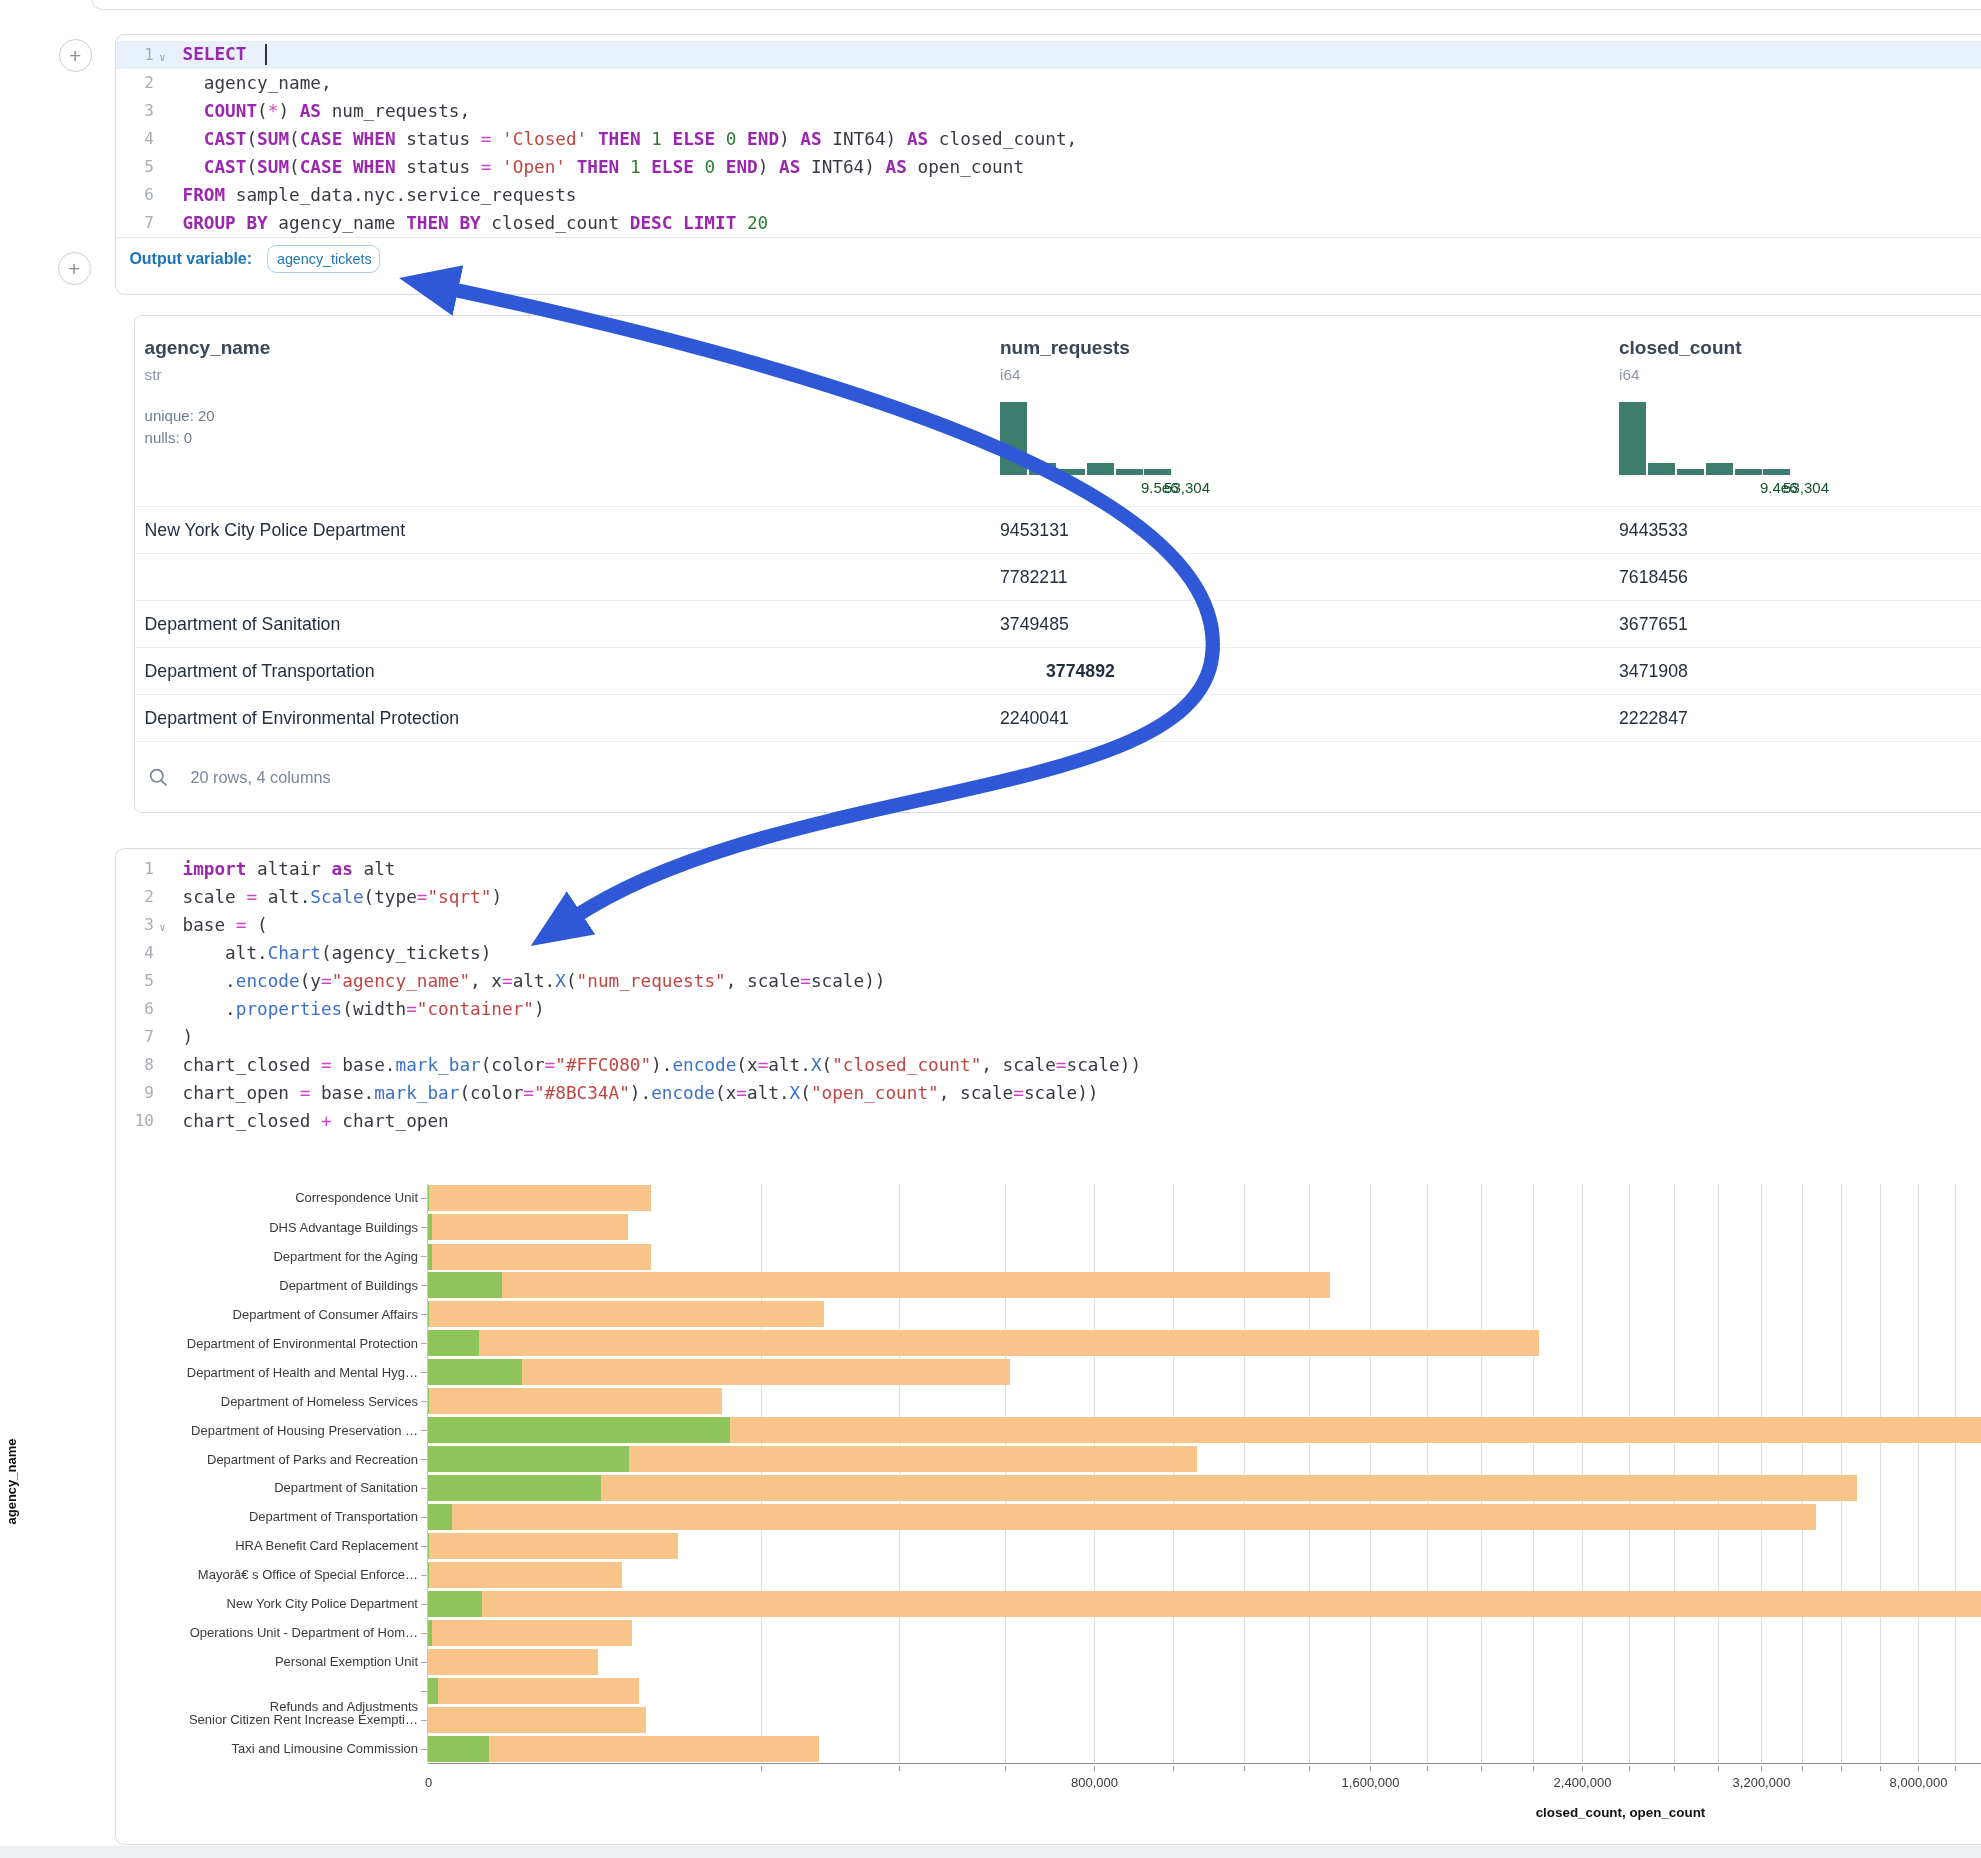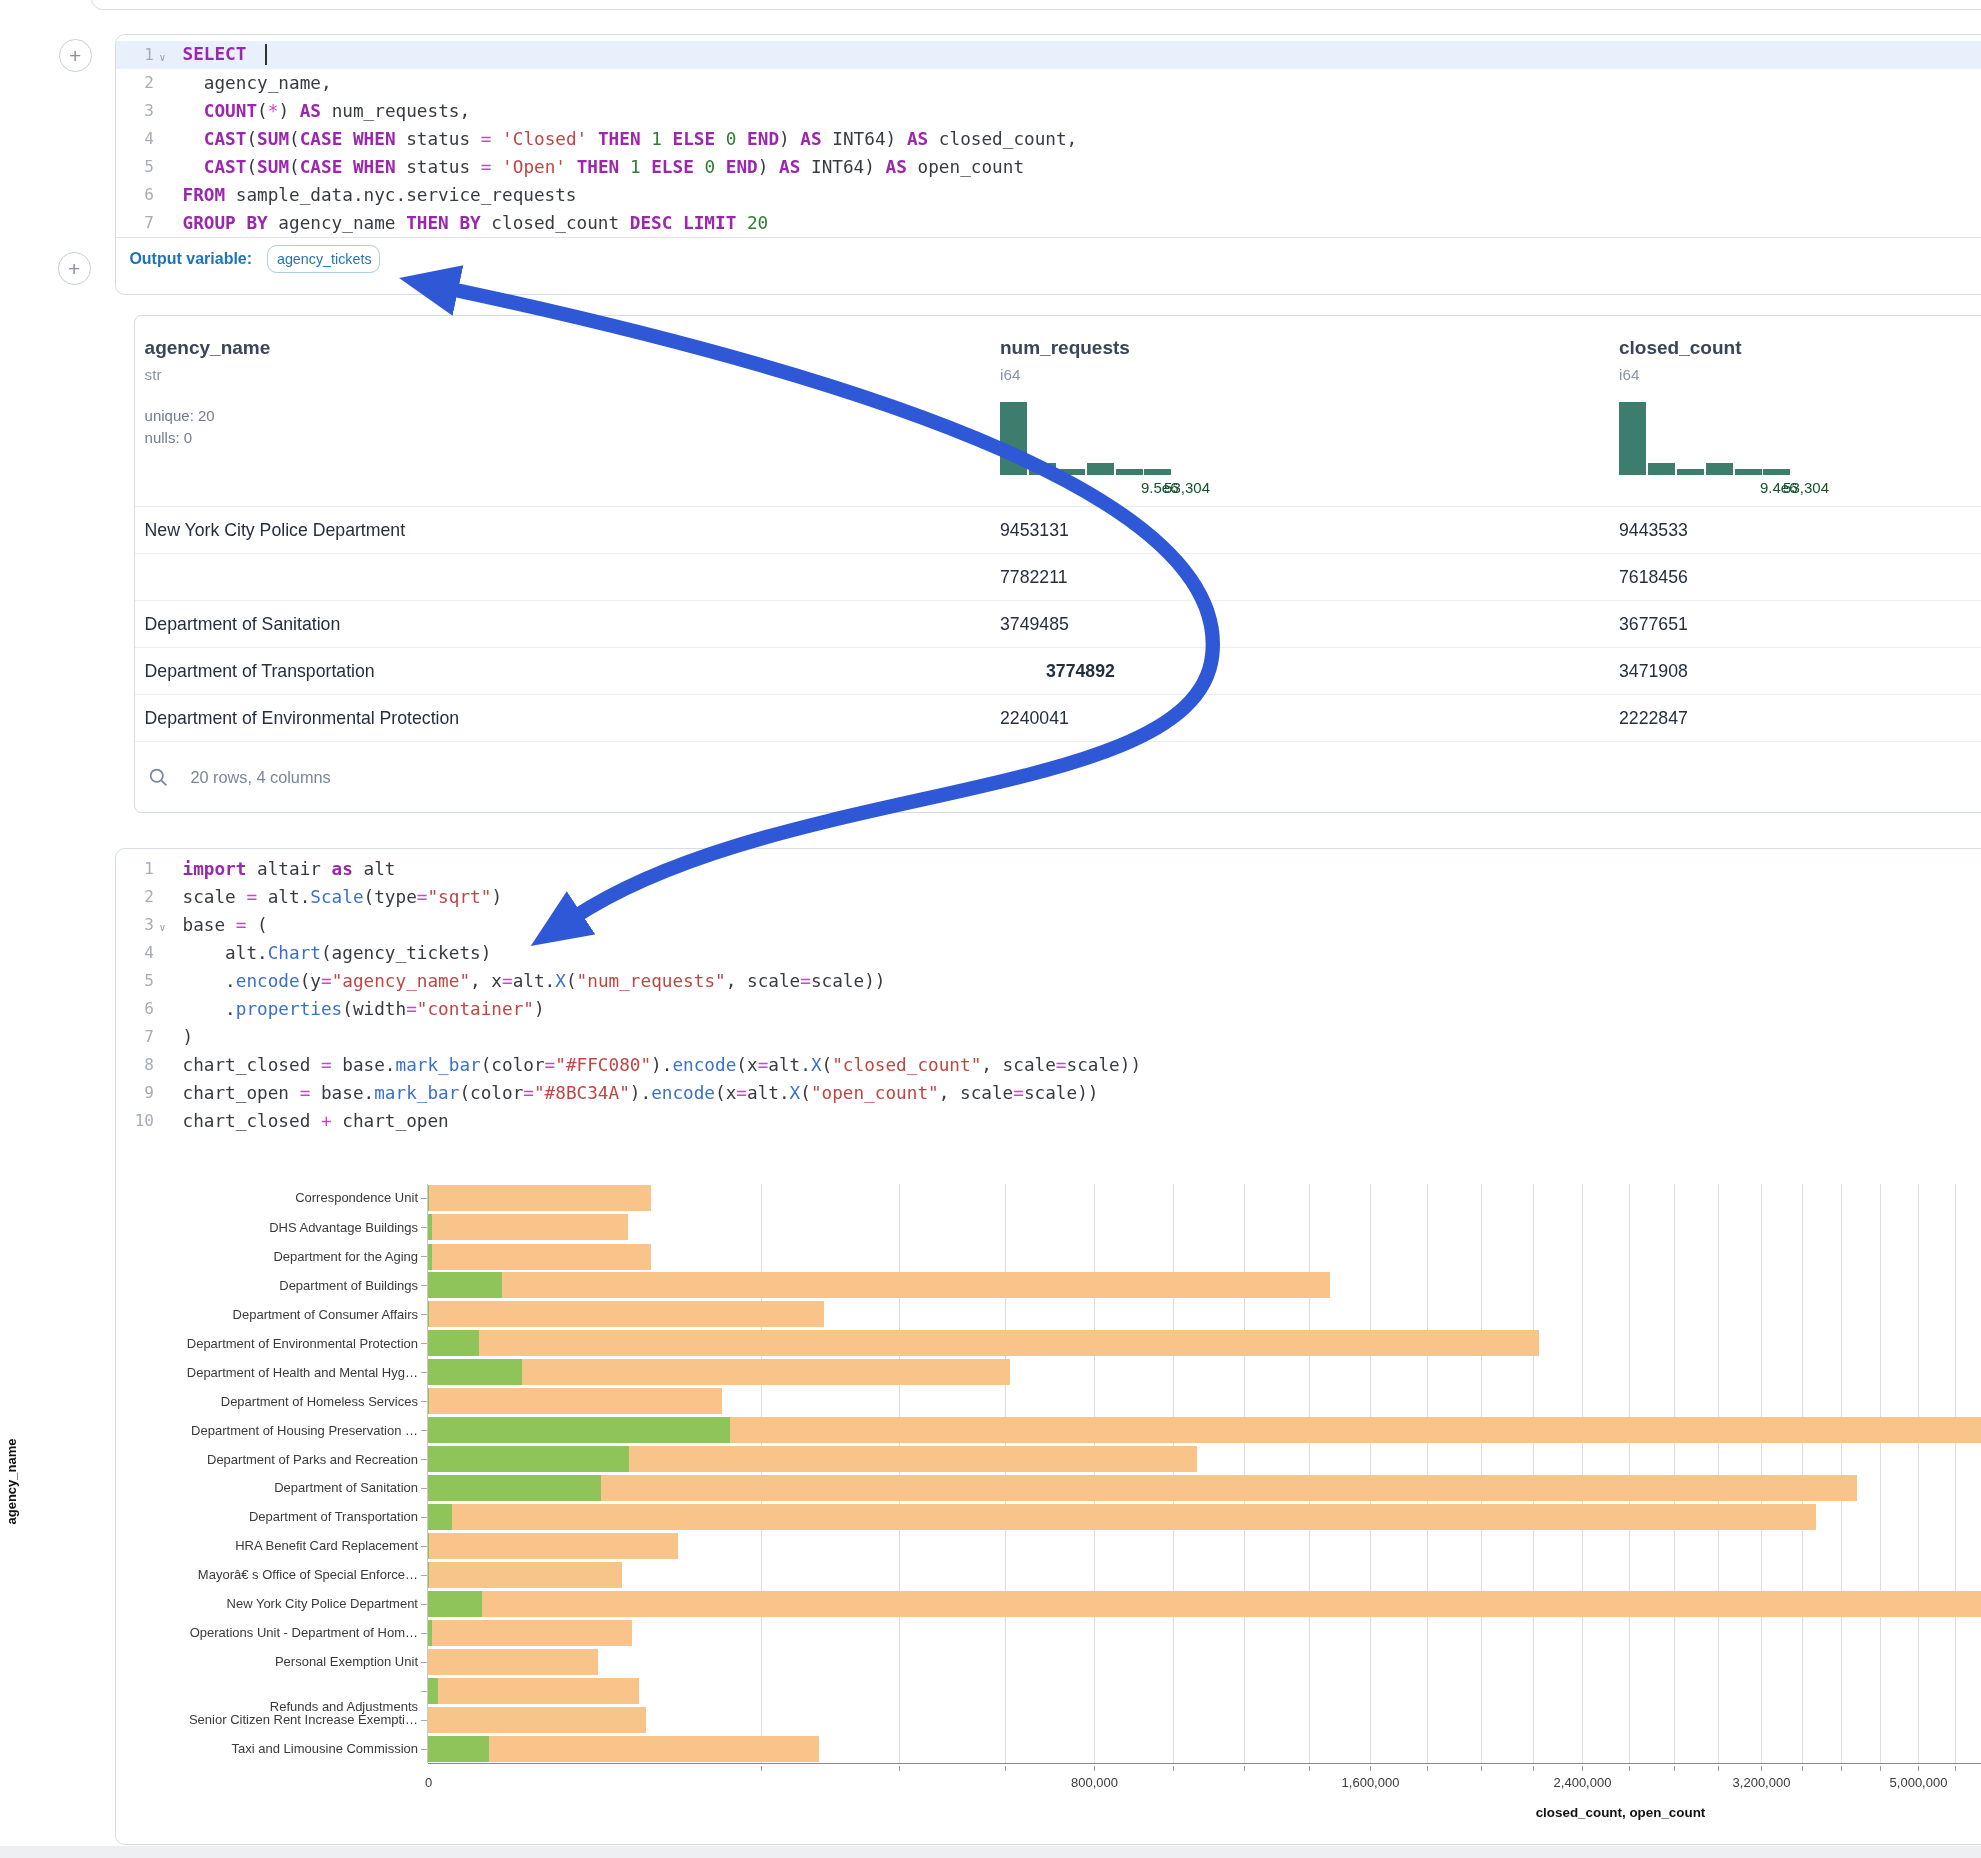--- a/index.html
+++ b/index.html
@@ -238,21 +238,21 @@
       <div class="x-tick" style="left: 1452px;"></div>
       <div class="gridline" style="left: 1490px;"></div>
       <div class="x-tick" style="left: 1490px;"></div>
       <div class="gridline" style="left: 1527px;"></div>
       <div class="x-tick" style="left: 1527px;"></div>
       <div class="x-label" style="left: 0px;">0</div>
       <div class="x-label" style="left: 666px;">800,000</div>
       <div class="x-label" style="left: 942px;">1,600,000</div>
       <div class="x-label" style="left: 1154px;">2,400,000</div>
       <div class="x-label" style="left: 1333px;">3,200,000</div>
-      <div class="x-label" style="left: 1490px;">5,000,000</div>
+      <div class="x-label" style="left: 1490px;">8,000,000</div>
       <div class="y-label" style="top: 6.8px;">Correspondence Unit</div>
       <div class="y-tick" style="top: 14.5px;"></div>
       <div class="bar" style="left: 0px; top: 1.6px; width: 223px; background: rgb(248, 196, 137); z-index: 1;"></div>
       <div class="bar" style="left: 0px; top: 1.6px; width: 1.1px; background: rgb(143, 196, 90); z-index: 2;"></div>
       <div class="y-label" style="top: 36px;">DHS Advantage Buildings</div>
       <div class="y-tick" style="top: 43px;"></div>
       <div class="bar" style="left: 0px; top: 30.5px; width: 200px; background: rgb(248, 196, 137); z-index: 1;"></div>
       <div class="bar" style="left: 0px; top: 30.5px; width: 4.1px; background: rgb(143, 196, 90); z-index: 2;"></div>
       <div class="y-label" style="top: 65px;">Department for the Aging</div>
       <div class="y-tick" style="top: 72px;"></div>

